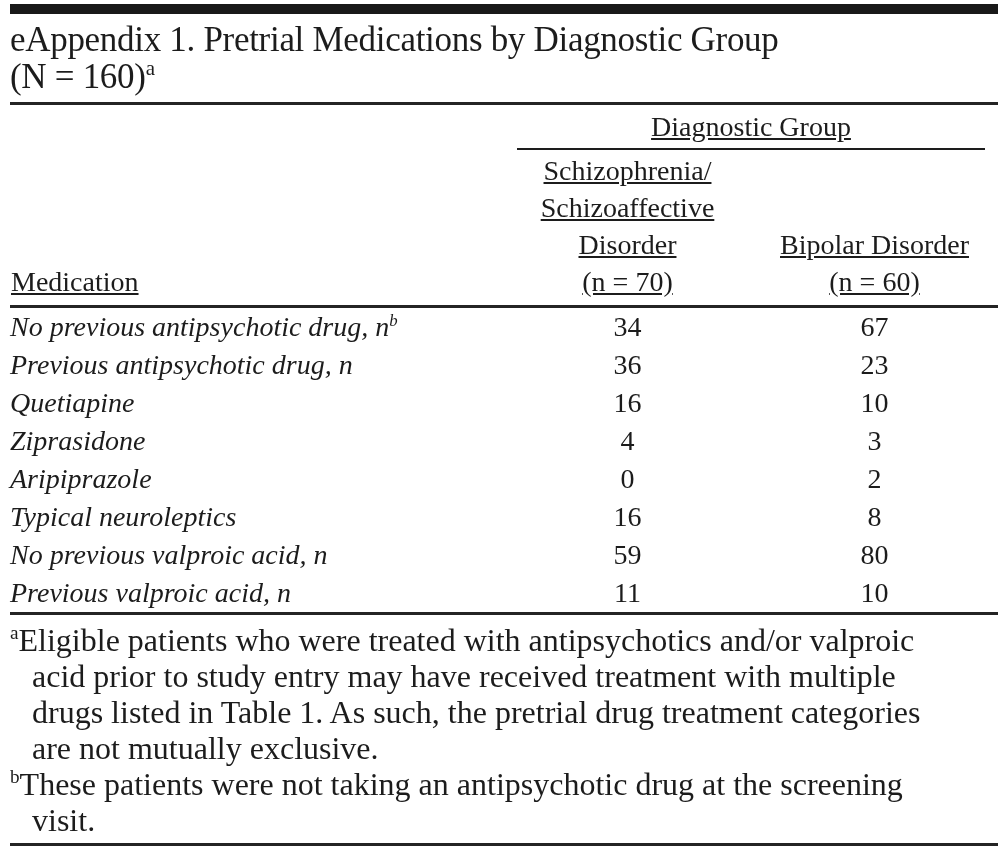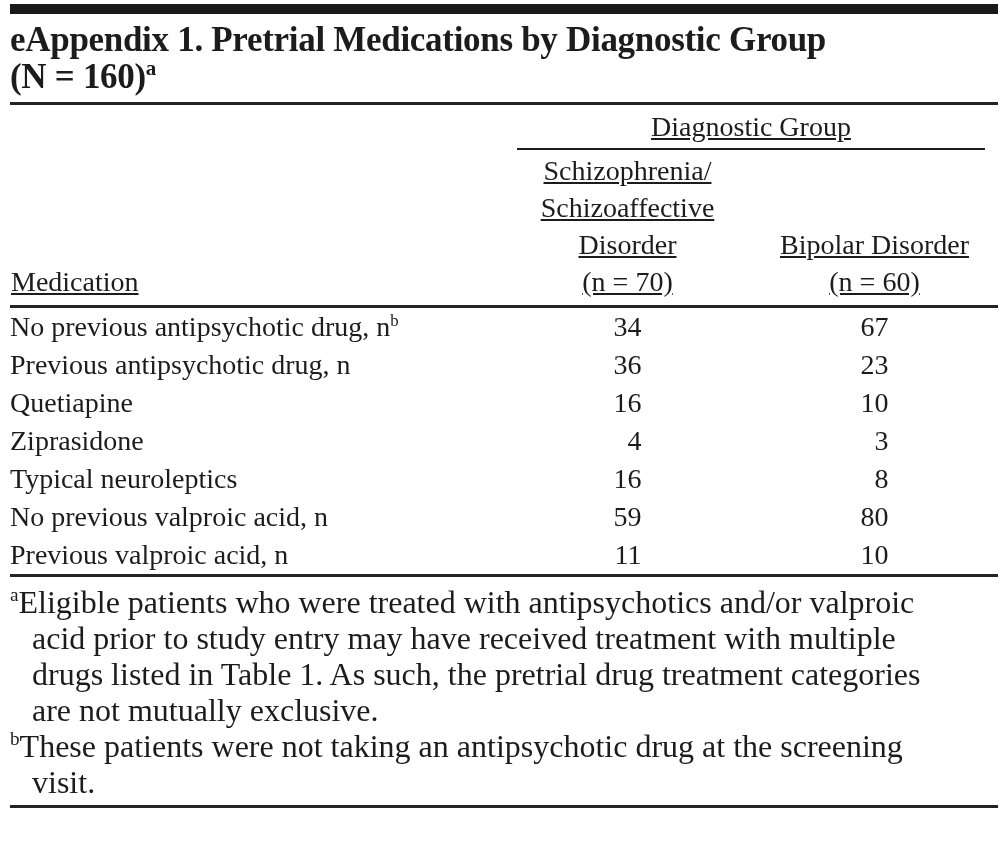--- a/index.html
+++ b/index.html
@@ -7,21 +7,21 @@
     width: 1008px; height: 853px;
     background: #ffffff; color: #1c1c1c;
     font-family: "Liberation Serif", serif;
     overflow: hidden;
   }
   .page { box-sizing: border-box; width: 1008px; height: 853px; padding: 4px 10px 0 10px; }
 
   .topbar { height: 10px; background: #191919; }
 
   .title {
-    font-size: 35px; font-weight: bold; line-height: 37px;
+    font-size: 35px; font-weight: normal; line-height: 37px;
     margin: 7px 0 0 0; letter-spacing: -0.3px;
   }
   .title sup { font-size: 60%; line-height: 0; }
 
   .rule { border: none; }
   .title-rule { border-top: 3px solid #242424; margin-top: 7px; }
 
   table.tbl { width: 100%; border-collapse: collapse; font-size: 28px; }
   table.tbl th { font-weight: normal; text-decoration: underline; }
 
@@ -34,24 +34,24 @@
 
   tr.colhead-row th { border-bottom: 3px solid #242424; }
   .colhead {
     vertical-align: bottom; text-align: center;
     white-space: pre-line; line-height: 37px; padding-bottom: 5px;
   }
   .rowhead { vertical-align: bottom; text-align: left; line-height: 37px; padding-bottom: 5px; margin-left: 20px; }
 
   tbody td { line-height: 30px; padding: 4px 0; }
   tbody tr:last-child td { border-bottom: 3px solid #242424; }
-  td.label { text-align: left; }
+  td.label { text-align: left; font-style: italic; }
   td.label sup { font-size: 60%; line-height: 0; }
   td.num { text-align: center; }
-  .numbox { display: inline-block; min-width: 2ch; text-align: right; }
+  .numbox { display: inline-block; min-width: 2ch; text-align: center; }
 
   .footnotes { margin-top: 7px; }
   .footnote {
     margin: 0; font-size: 32px; line-height: 36px;
     padding-left: 22px; text-indent: -22px;
   }
   .footnote sup { font-size: 60%; line-height: 0; }
   .fn-text { white-space: pre-line; }
 
   .bottom-rule { border-top: 3px solid #242424; margin-top: 5px; }
@@ -105,20 +105,25 @@
         <td class="label"><span>Quetiapine</span></td>
         <td class="num"><span class="numbox">16</span></td>
         <td class="num"><span class="numbox">10</span></td>
       </tr>
       <tr>
         <td class="label"><span>Ziprasidone</span></td>
         <td class="num"><span class="numbox">4</span></td>
         <td class="num"><span class="numbox">3</span></td>
       </tr>
       <tr>
+        <td class="label"><span>Aripiprazole</span></td>
+        <td class="num"><span class="numbox">0</span></td>
+        <td class="num"><span class="numbox">2</span></td>
+      </tr>
+      <tr>
         <td class="label"><span>Typical neuroleptics</span></td>
         <td class="num"><span class="numbox">16</span></td>
         <td class="num"><span class="numbox">8</span></td>
       </tr>
       <tr>
         <td class="label"><span>No previous valproic acid, n</span></td>
         <td class="num"><span class="numbox">59</span></td>
         <td class="num"><span class="numbox">80</span></td>
       </tr>
       <tr>

